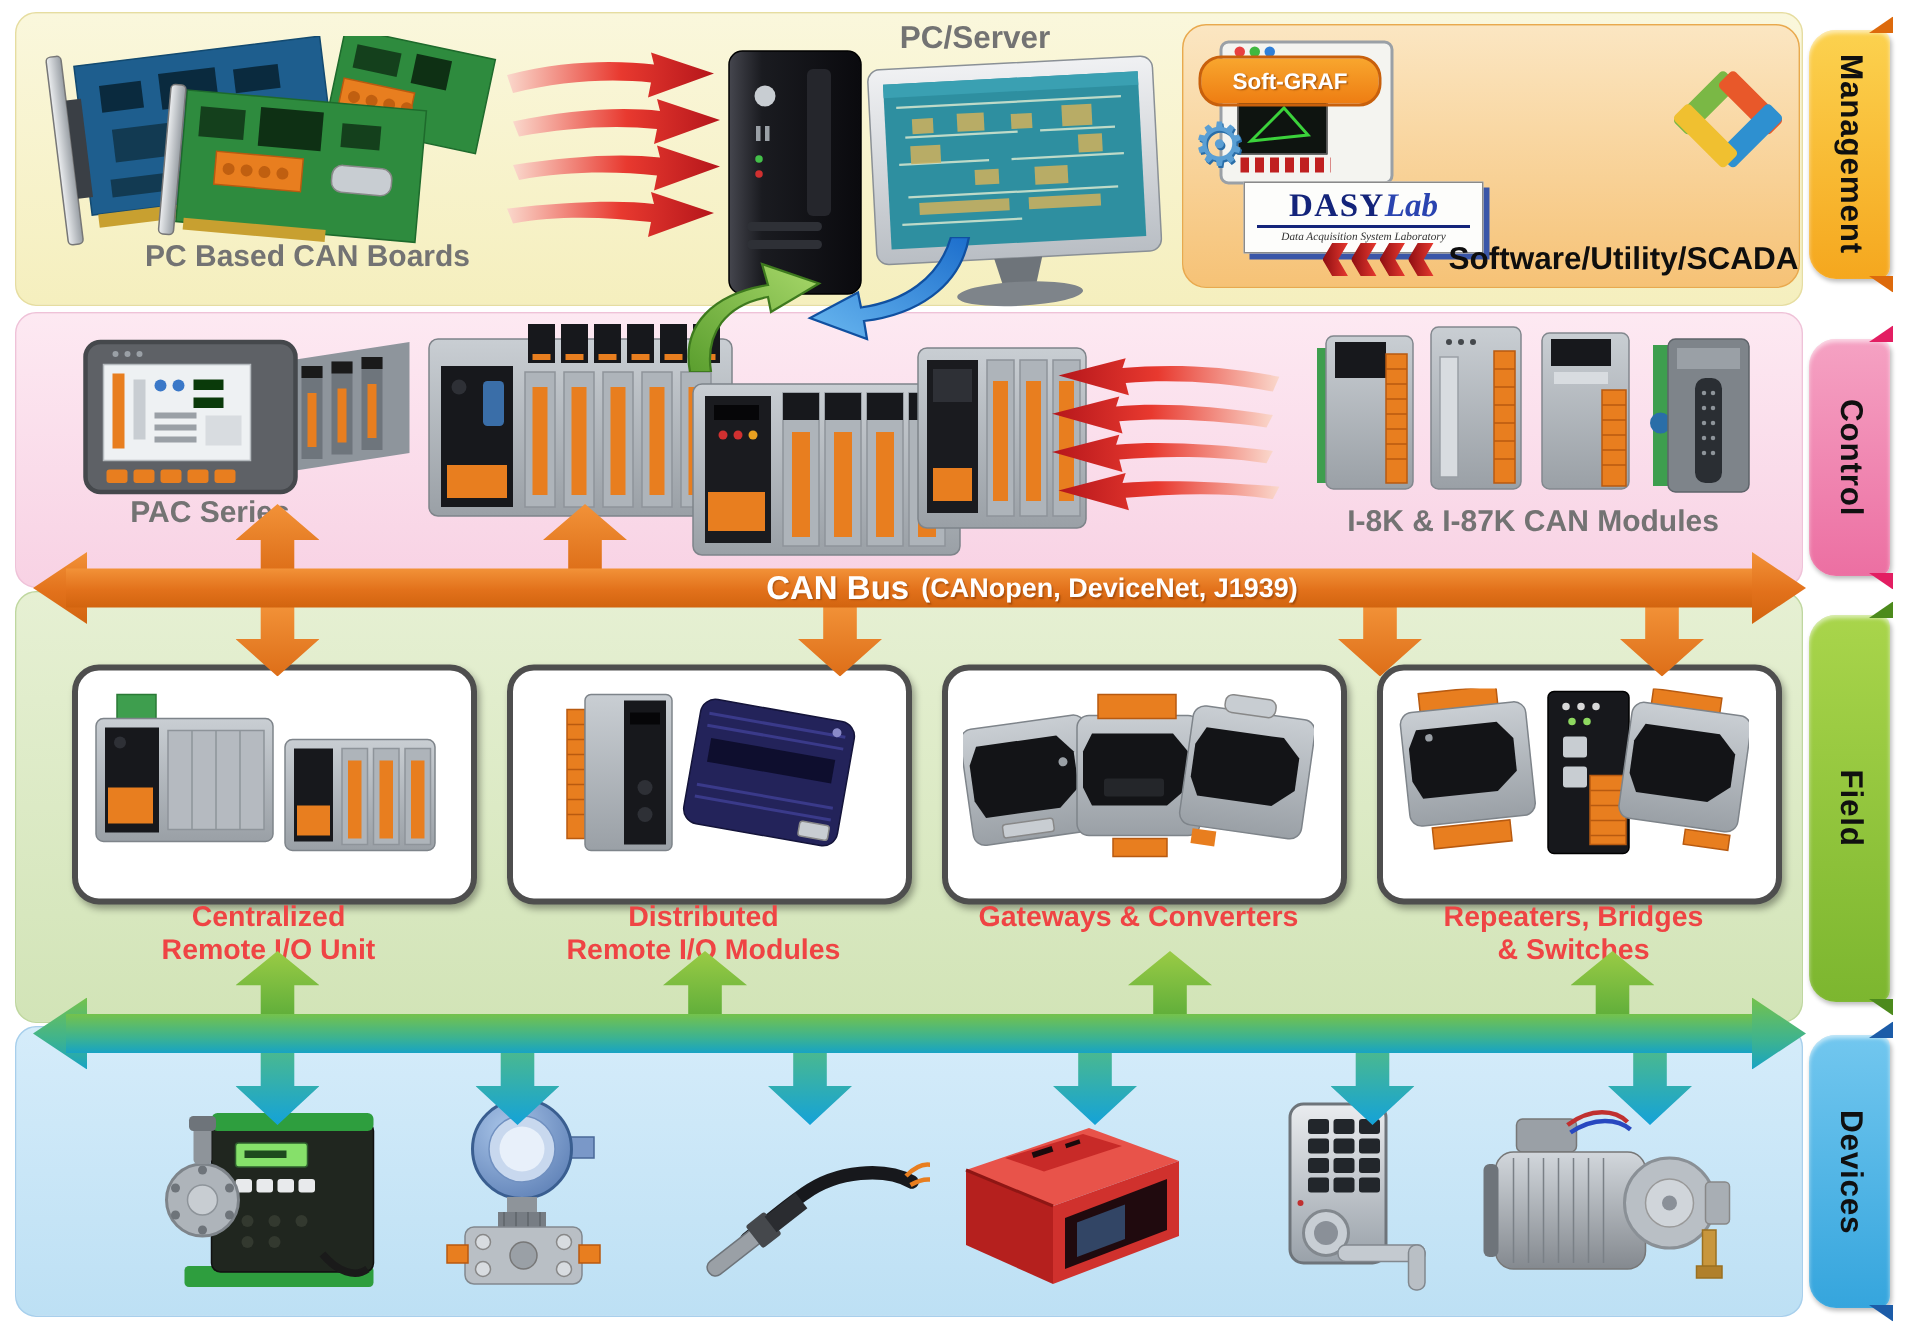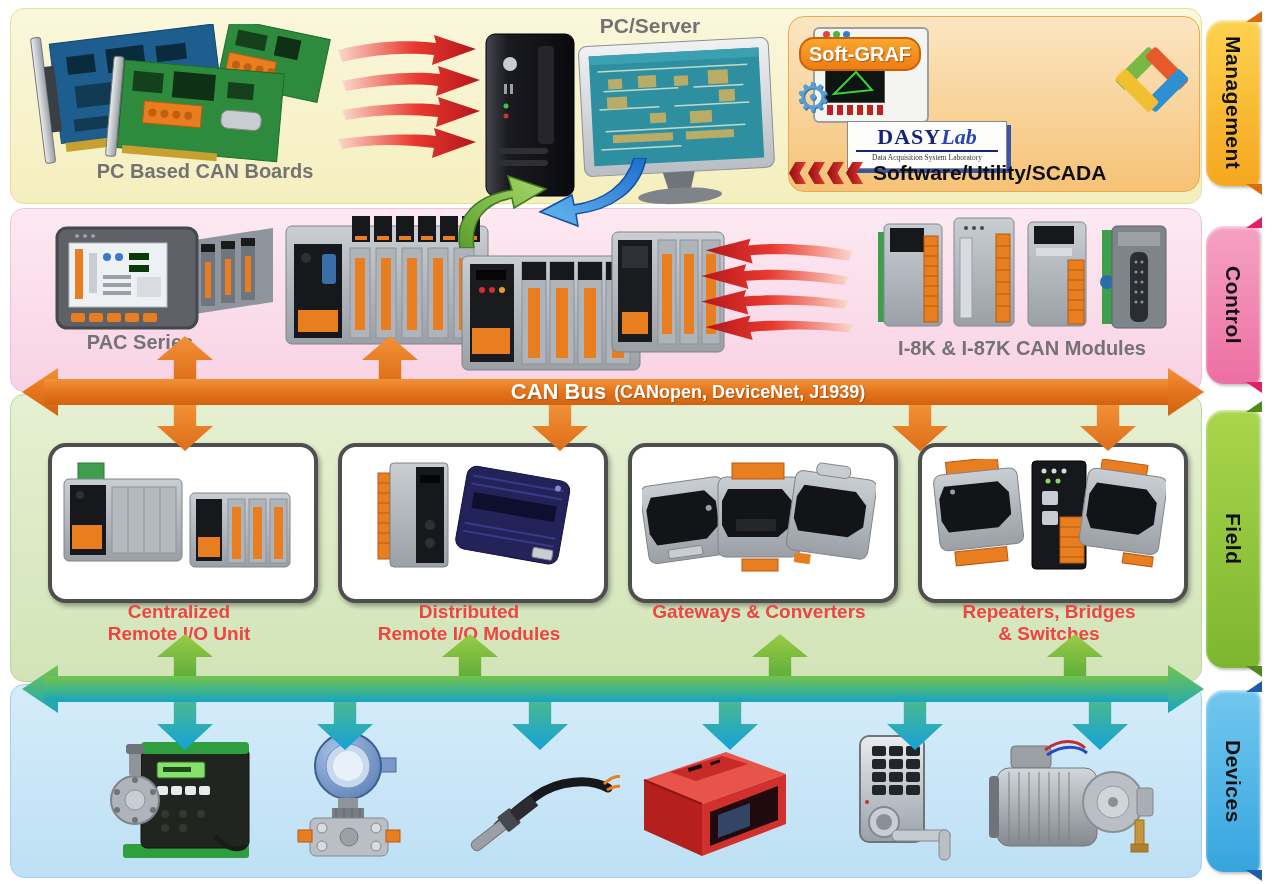--- a/index.html
+++ b/index.html
@@ -49,30 +49,30 @@
   .fieldbox{position:absolute;top:443px;width:262px;height:152px;background:#fff;
     border:4px solid #4E4E4E;border-radius:18px;z-index:3;
     box-shadow:2px 3px 5px rgba(0,0,0,.35), inset 0 0 0 3px #fff}
   .fieldlabel{position:absolute;top:601px;width:270px;text-align:center;font-weight:bold;
     font-size:19px;line-height:22px;color:#ef4444;z-index:3}
   
   #software-panel{position:absolute;left:788px;top:16px;width:410px;height:174px;border-radius:16px;
     background:linear-gradient(180deg,#FBE6C2,#F6C276);border:1px solid #E9A94E;z-index:2}
   .chev{width:17px;height:22px;background:linear-gradient(90deg,#8E0E12,#E8392F);
     clip-path:polygon(100% 0,38% 0,0 50%,38% 100%,100% 100%,62% 50%);margin-right:-2px}
-  #sw-caption-row{position:absolute;left:0;right:0;bottom:6px;display:flex;align-items:center;justify-content:flex-start;gap:4px}
+  #sw-caption-row{position:absolute;left:0;right:0;bottom:6px;display:flex;align-items:center;justify-content:flex-end;gap:4px}
   #sw-caption-row .txt{font-size:21px;font-weight:bold;color:#0E0E0E;margin-left:8px}
   
   #softgraf{position:absolute;left:10px;top:8px;width:132px;height:96px}
   #softgraf .dev{position:absolute;left:14px;top:2px;width:112px;height:92px;background:#F4F4F0;border:2px solid #9AA0A6;border-radius:6px}
   #softgraf .scr{position:absolute;left:26px;top:40px;width:58px;height:36px;background:#0E1410;border:1px solid #555}
   #softgraf .dots span{position:absolute;top:6px;width:7px;height:7px;border-radius:50%}
   #softgraf .pill{position:absolute;left:0;top:12px;width:118px;height:30px;border-radius:15px;
     background:linear-gradient(180deg,#F8A62E,#EE7D12);border:2px solid #C8600C;color:#fff;
-    font-weight:bold;font-size:20px;display:flex;align-items:center;justify-content:center;z-index:2;
+    font-weight:bold;font-size:15px;display:flex;align-items:center;justify-content:center;z-index:2;
     text-shadow:1px 1px 1px rgba(120,50,0,.6)}
   #softgraf .gear{position:absolute;left:-4px;top:52px;font-size:40px;color:#5A9FD4;z-index:3;
     text-shadow:1px 1px 0 #2A6EA8;line-height:1}
   #softgraf .keys{position:absolute;left:28px;top:80px;width:60px;height:10px;
     background:repeating-linear-gradient(90deg,#C02020 0 6px,#F4F4F0 6px 10px)}
   
   #isagraf{position:absolute;left:152px;top:12px;width:166px;height:96px;background:#56B02E;overflow:hidden;border:1px solid #3E8A20}
   #isagraf .word{position:absolute;left:10px;top:6px;color:#fff;font-weight:bold;font-size:21px;letter-spacing:3px}
   #isagraf .body-blue{position:absolute;left:0;top:36px;width:96px;height:46px;background:#2560B2;
     background-image:radial-gradient(#4A84D4 1px,transparent 1px);background-size:5px 5px}
@@ -81,26 +81,26 @@
     font-size:7px;color:#0C3A0C;line-height:11px;padding-left:6px;white-space:nowrap;overflow:hidden}
   #isagraf .base{position:absolute;left:0;top:82px;width:166px;height:14px;background:#3C4146}
   
   #vslogo{position:absolute;left:324px;top:22px;width:78px;height:76px}
   #vslogo span{position:absolute;width:48px;height:15px;border-radius:3px}
   #vslogo .s1{background:#7AB845;transform:rotate(-45deg);left:0;top:22px}
   #vslogo .s2{background:#E8582A;transform:rotate(45deg);left:30px;top:22px}
   #vslogo .s3{background:#2E90D0;transform:rotate(-45deg);left:30px;top:44px}
   #vslogo .s4{background:#F0C030;transform:rotate(45deg);left:0;top:44px}
   
-  #dasylab{position:absolute;left:58px;top:104px;width:158px;height:44px;background:#FDFDFB;
+  #dasylab{position:absolute;left:40px;top:104px;width:158px;height:44px;background:#FDFDFB;
     border:1px solid #8A8A8A;box-shadow:4px 4px 0 #3A56A8;padding-top:2px;text-align:center}
   #dasylab .main{font-family:"Liberation Serif","DejaVu Serif",serif;font-weight:bold;font-size:22px;color:#14247A;letter-spacing:1px}
   #dasylab .it{font-family:"Liberation Serif","DejaVu Serif",serif;font-style:italic;font-weight:bold;font-size:22px;color:#2A44B0}
   #dasylab .rule{height:2px;background:#14247A;margin:0 8px}
-  #dasylab .sub{font-family:"Liberation Serif","DejaVu Serif",serif;font-size:7.5px;color:#333;margin-top:1px}
+  #dasylab .sub{font-family:"Liberation Serif","DejaVu Serif",serif;font-style:italic;font-size:7.5px;color:#333;margin-top:1px}
   
   #indusoft{position:absolute;left:232px;top:100px;width:170px;height:60px;display:flex;align-items:center}
   #indusoft .name{font-size:18px;font-weight:bold;color:#56806E;margin-left:4px}
   
   .art{position:absolute;z-index:2}
 </style>
 </head>
 <body>
 
 <div class="band" id="band-management"></div>

